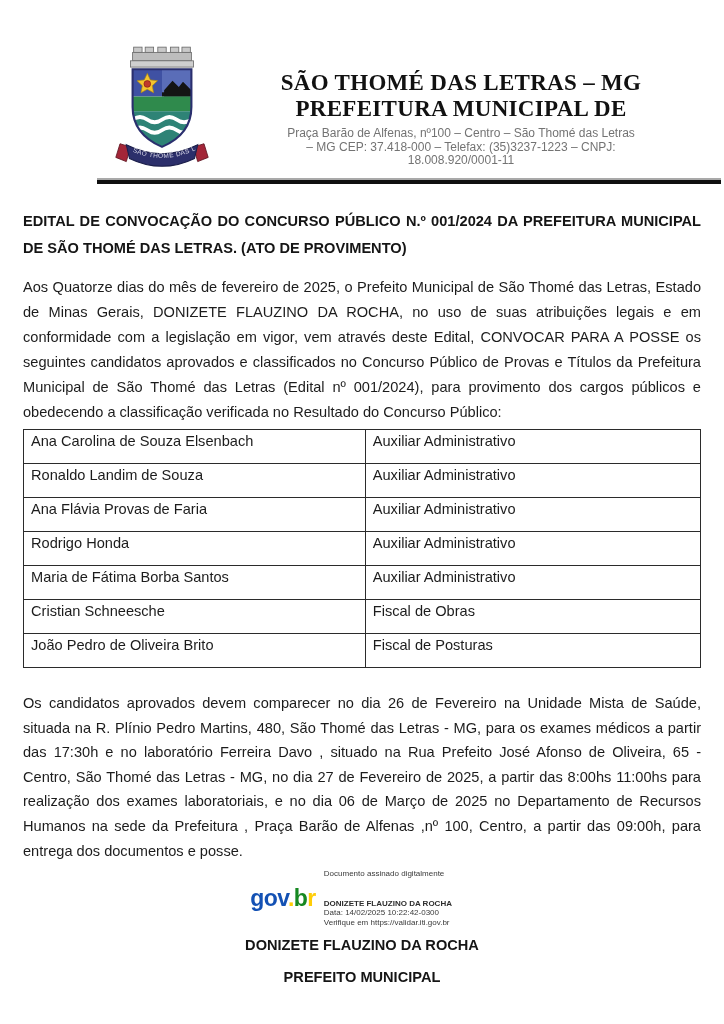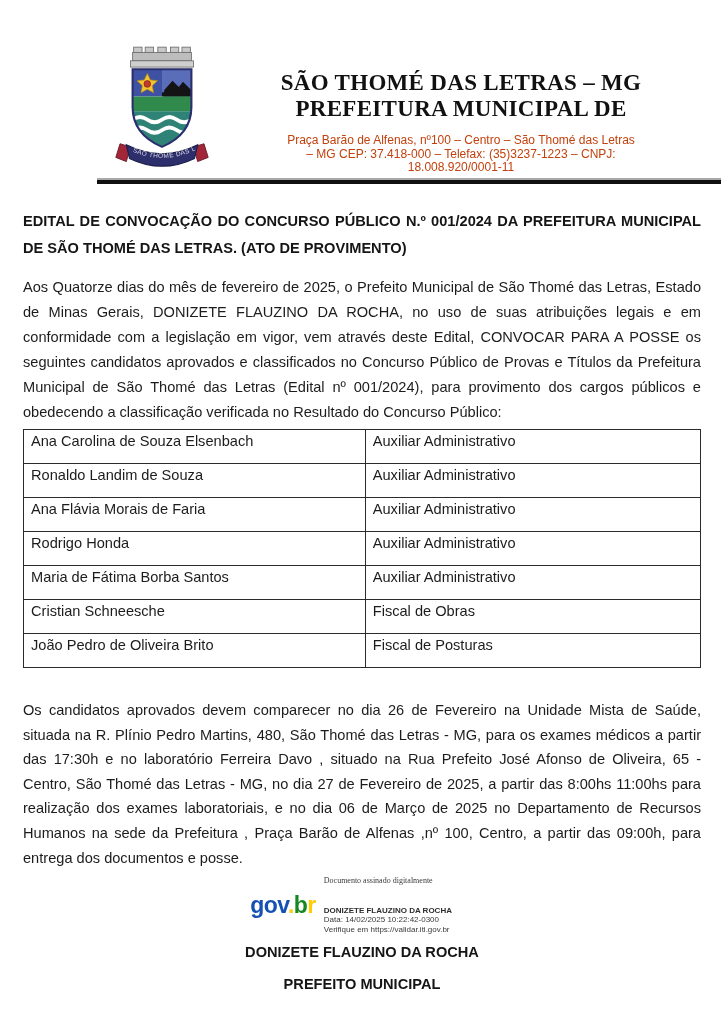--- a/index.html
+++ b/index.html
@@ -10,48 +10,48 @@
   }
   
   .header{display:flex;align-items:flex-start;height:128px;margin:44px 0 0 108px;gap:10px;}
   .crest{width:108px;height:126px;flex:0 0 auto;}
   .header-text{width:470px;text-align:center;padding-top:26px;}
   .org-title{
     font-family:"Liberation Serif","DejaVu Serif",serif;
     font-weight:bold;font-size:23px;line-height:26px;color:#111;
     letter-spacing:.3px;white-space:nowrap;
   }
-  .org-address{font-size:12px;line-height:13.5px;margin-top:12px;color:#c2410c;}
+  .org-address{font-size:12px;line-height:13.5px;margin-top:5px;color:#737373;}
   .rule{margin:6px 0 0 97px;width:624px;height:6px;
     background:linear-gradient(to bottom,#a9a9a9 0 40%,#101010 40% 100%);}
   
   .content{padding:0 23px;}
   .edict-title{
     margin-top:24px;font-weight:bold;font-size:14.6px;line-height:27px;
     text-align:justify;text-align-last:left;color:#151515;
   }
   .para{font-size:14.6px;line-height:25px;text-align:justify;color:#1c1c1c;}
   .para1{margin-top:13px;}
-  .para2{margin-top:30px;line-height:24.6px;}
+  .para2{margin-top:23px;line-height:24.6px;}
   
   table.cand{border-collapse:collapse;width:100%;margin-top:4px;table-layout:fixed;border-radius:22px;}
   table.cand td{
     border:1px solid #2b2b2b;height:30px;vertical-align:top;
     padding:3px 0 0 7px;font-size:14.6px;color:#1c1c1c;
   }
   table.cand td.col-name{width:49.3%;}
   
   .sig-block{margin-top:10px;display:flex;justify-content:center;align-items:center;gap:8px;height:50px;}
   .govbr-logo{font-weight:bold;font-size:23px;letter-spacing:-0.5px;line-height:23px;white-space:nowrap;}
   .govbr-logo .g-gov{color:#1351b4;}
   .govbr-logo .g-dot{color:#ffcd07;}
   .govbr-logo .g-b{color:#168821;}
   .govbr-logo .g-r{color:#ffcd07;}
   .sig-text{font-size:8px;line-height:9.5px;color:#3a3a3a;text-align:left;width:150px;}
-  .sig-text .sig-line1{margin-bottom:20px;font-family:Liberation Serif, serif;}
+  .sig-text .sig-line1{margin-bottom:20px;}
   .sig-text .sig-signer{font-weight:bold;color:#2d2d2d;}
   
   .footer-name{margin-top:14px;text-align:center;font-weight:bold;font-size:14.6px;color:#151515;}
   .footer-role{margin-top:16px;text-align:center;font-weight:bold;font-size:14.6px;color:#151515;}
 </style>
 </head>
 <body>
 
 <div class="page">
 
@@ -124,21 +124,21 @@
       <tbody>
         <tr>
           <td class="col-name">Ana Carolina de Souza Elsenbach</td>
           <td>Auxiliar Administrativo</td>
         </tr>
         <tr>
           <td class="col-name">Ronaldo Landim de Souza</td>
           <td>Auxiliar Administrativo</td>
         </tr>
         <tr>
-          <td class="col-name">Ana Flávia Morais de Faria</td>
+          <td class="col-name">Ana Flávia Provas de Faria</td>
           <td>Auxiliar Administrativo</td>
         </tr>
         <tr>
           <td class="col-name">Rodrigo Honda</td>
           <td>Auxiliar Administrativo</td>
         </tr>
         <tr>
           <td class="col-name">Maria de Fátima Borba Santos</td>
           <td>Auxiliar Administrativo</td>
         </tr>

